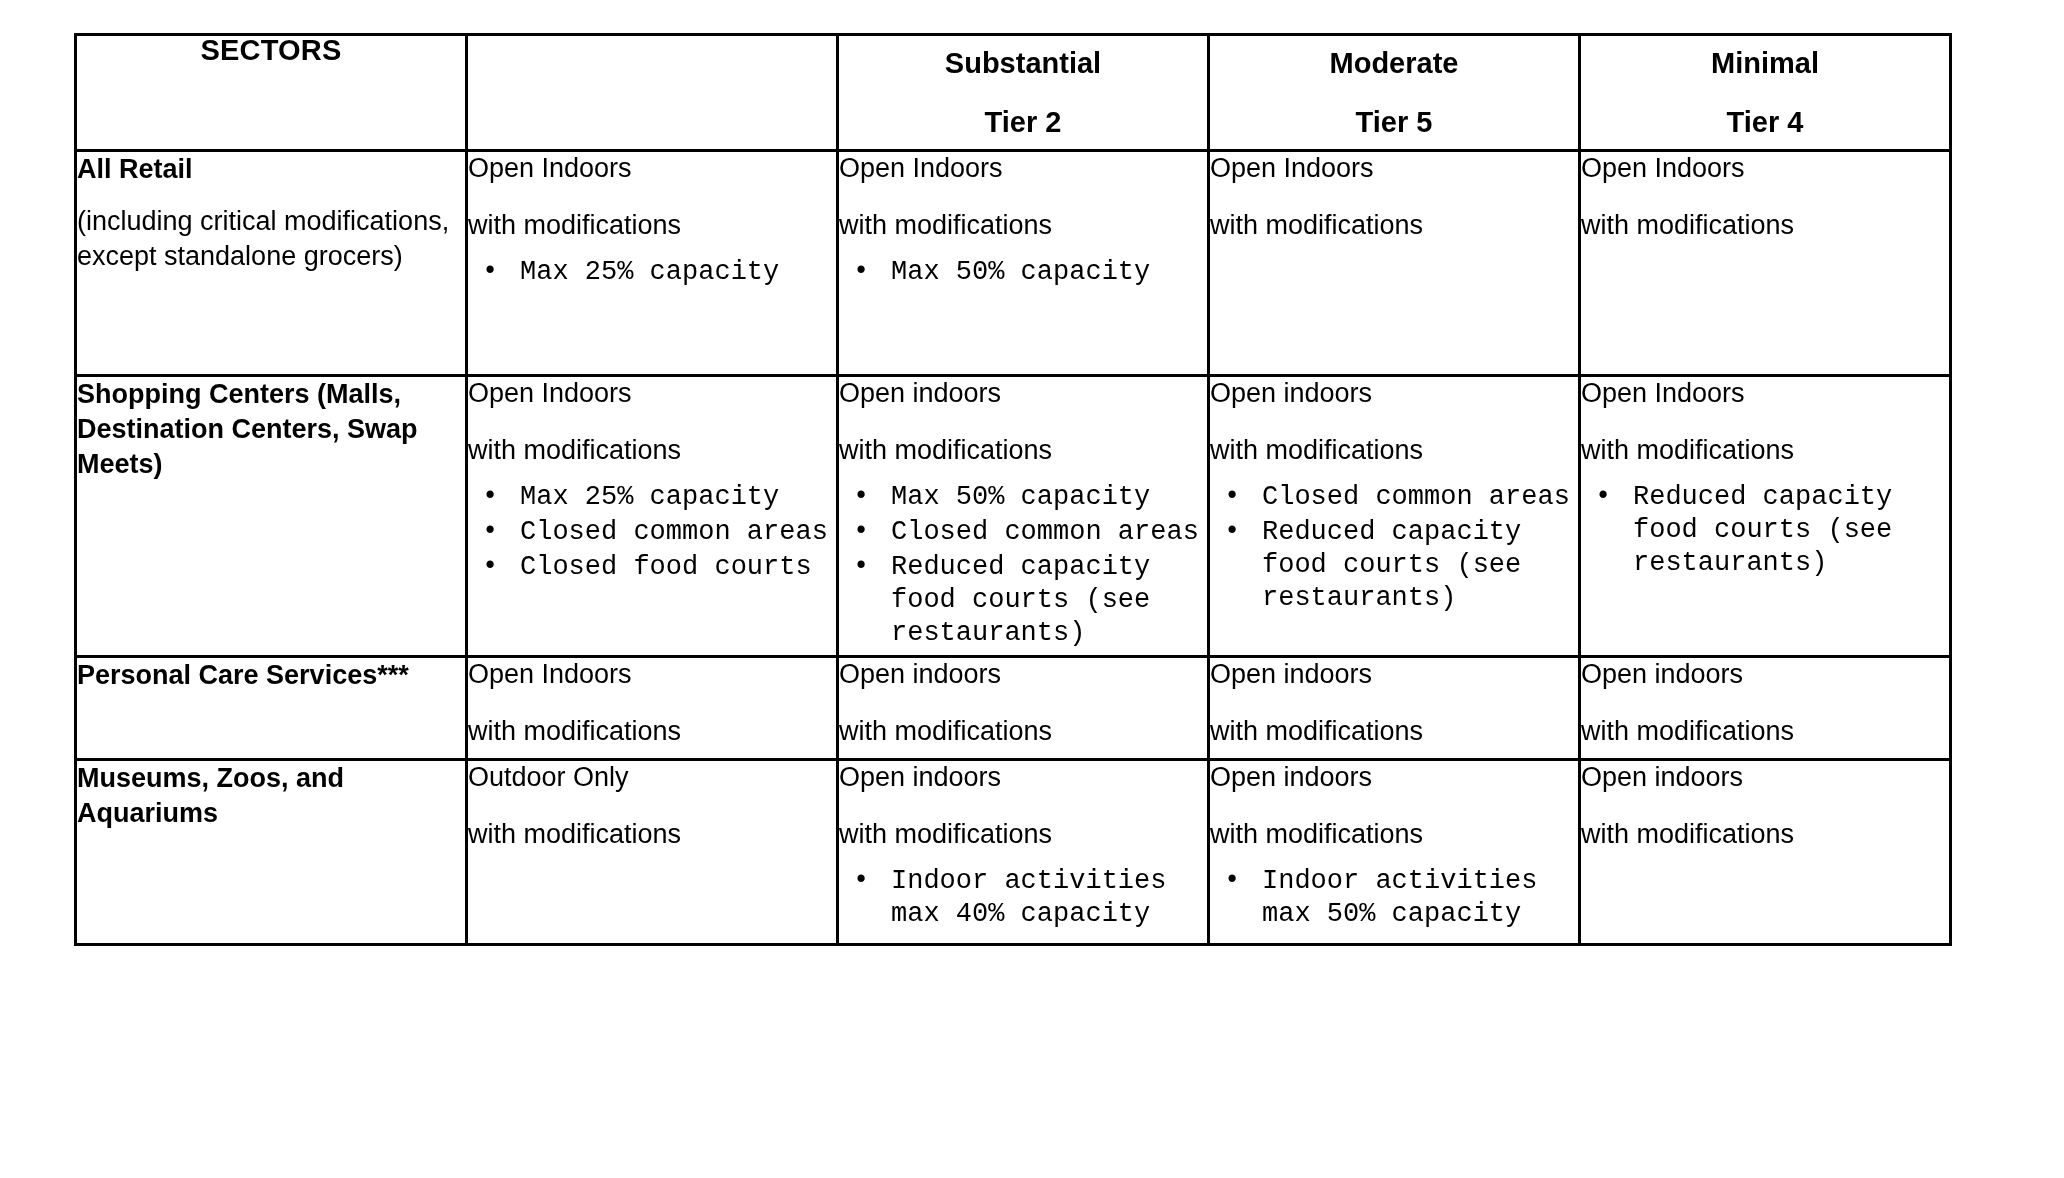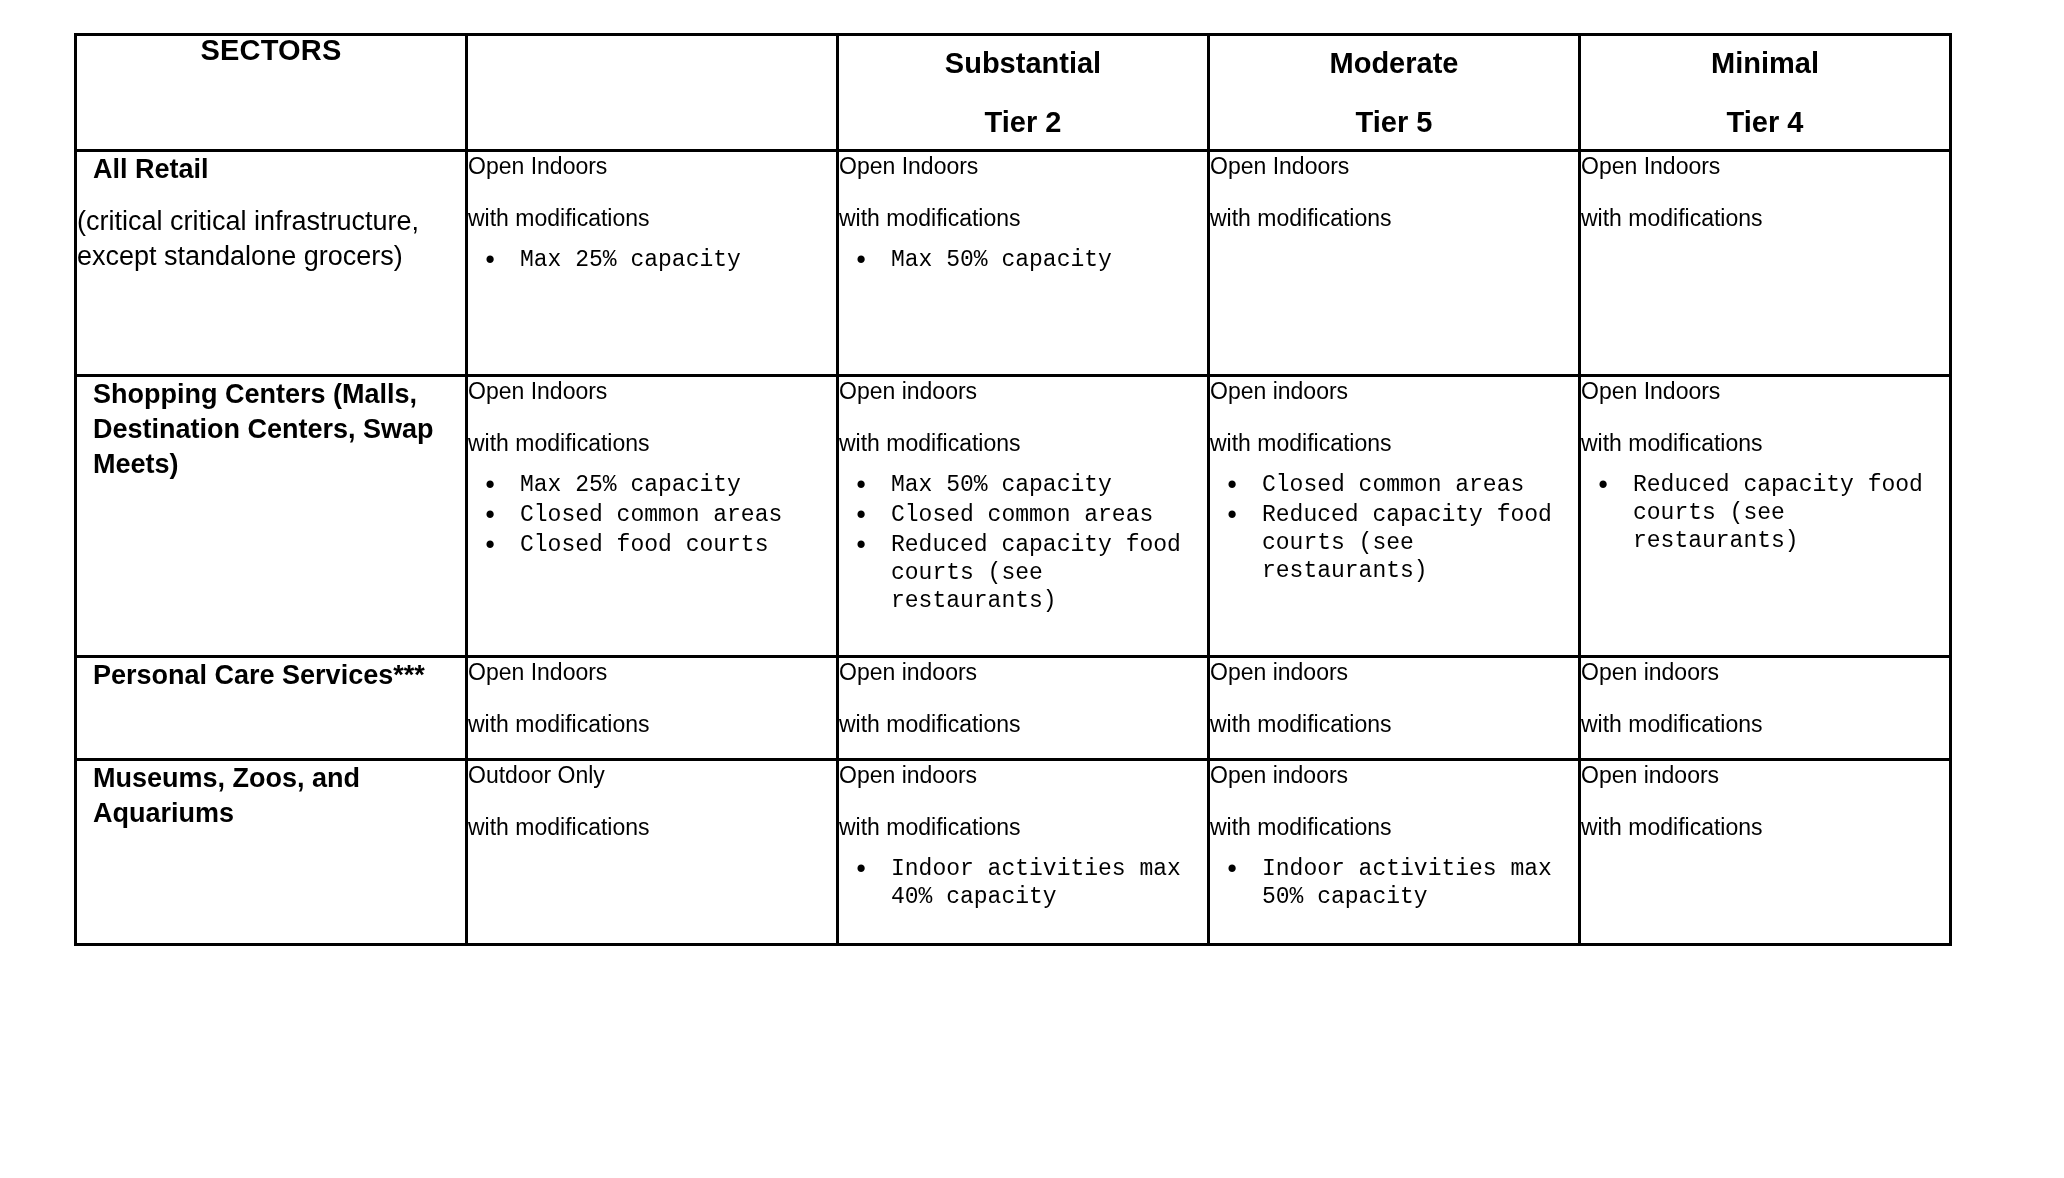--- a/index.html
+++ b/index.html
@@ -79,34 +79,33 @@
   td.sector-cell {
     background: #efefef;
     vertical-align: middle;
     padding: 10px 16px 10px 17px;
   }
   .sector-title {
     font-weight: bold;
     font-size: 27px;
     line-height: 1.30;
     color: #000000;
-    margin-left: 16px;
   }
   .sector-sub {
     font-size: 27px;
     line-height: 1.30;
     color: #000000;
     margin-top: 17px;
     font-weight: normal;
   }
 
   
   td.body-cell {
     padding: 18px 14px 14px 14px;
-    font-size: 23px;
+    font-size: 27px;
     color: #000000;
     line-height: 1.22;
   }
   .line-main { margin: 0 0 0 0; }
   .line-second { margin-top: 24px; }
 
   ul.bullets {
     margin: 14px 0 0 0;
     padding: 0 0 0 14px;
     list-style: none;
@@ -186,21 +185,21 @@
           </div>
         </th>
       </tr>
     </thead>
 
     <tbody>
 
       <tr class="row-retail">
         <td class="sector-cell">
           <div class="sector-title">All Retail</div>
-          <div class="sector-sub">(critical critical infrastructure, except standalone grocers)</div>
+          <div class="sector-sub">(including critical modifications, except standalone grocers)</div>
         </td>
 
         <td class="body-cell bg-purple">
           <div class="line-main">Open Indoors</div>
           <div class="line-second">with modifications</div>
           <ul class="bullets">
             <li>Max 25% capacity</li>
           </ul>
         </td>
 

